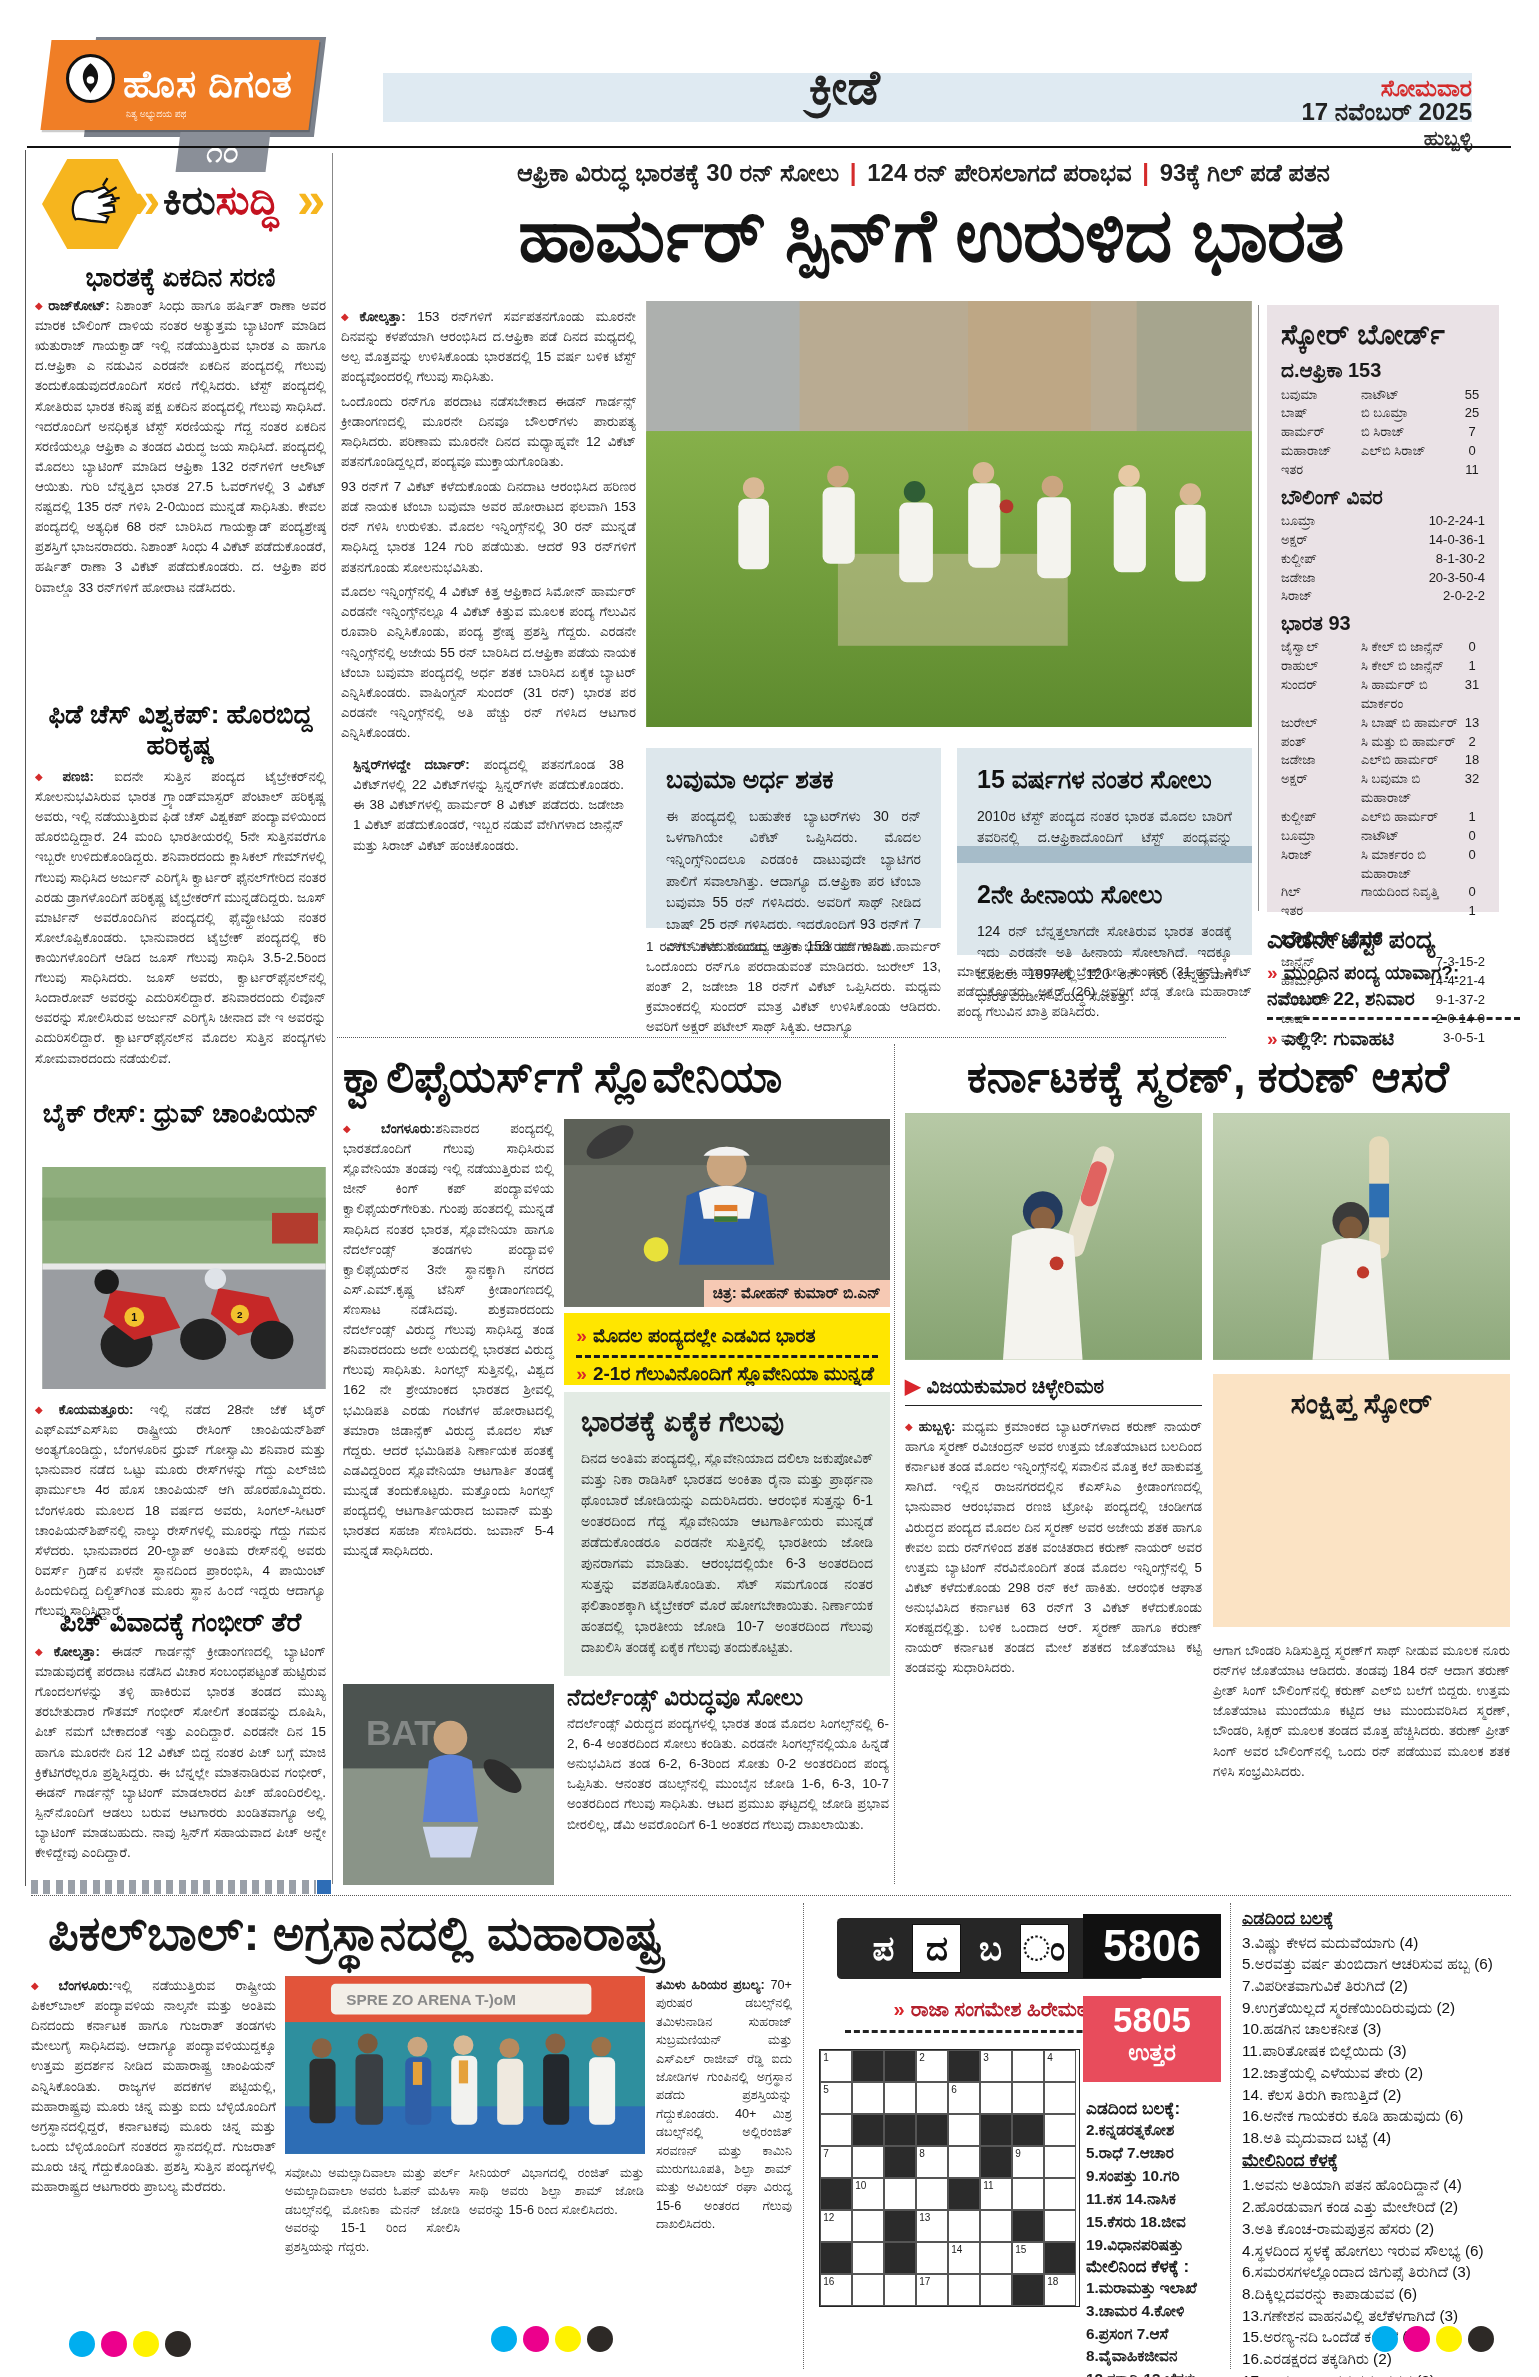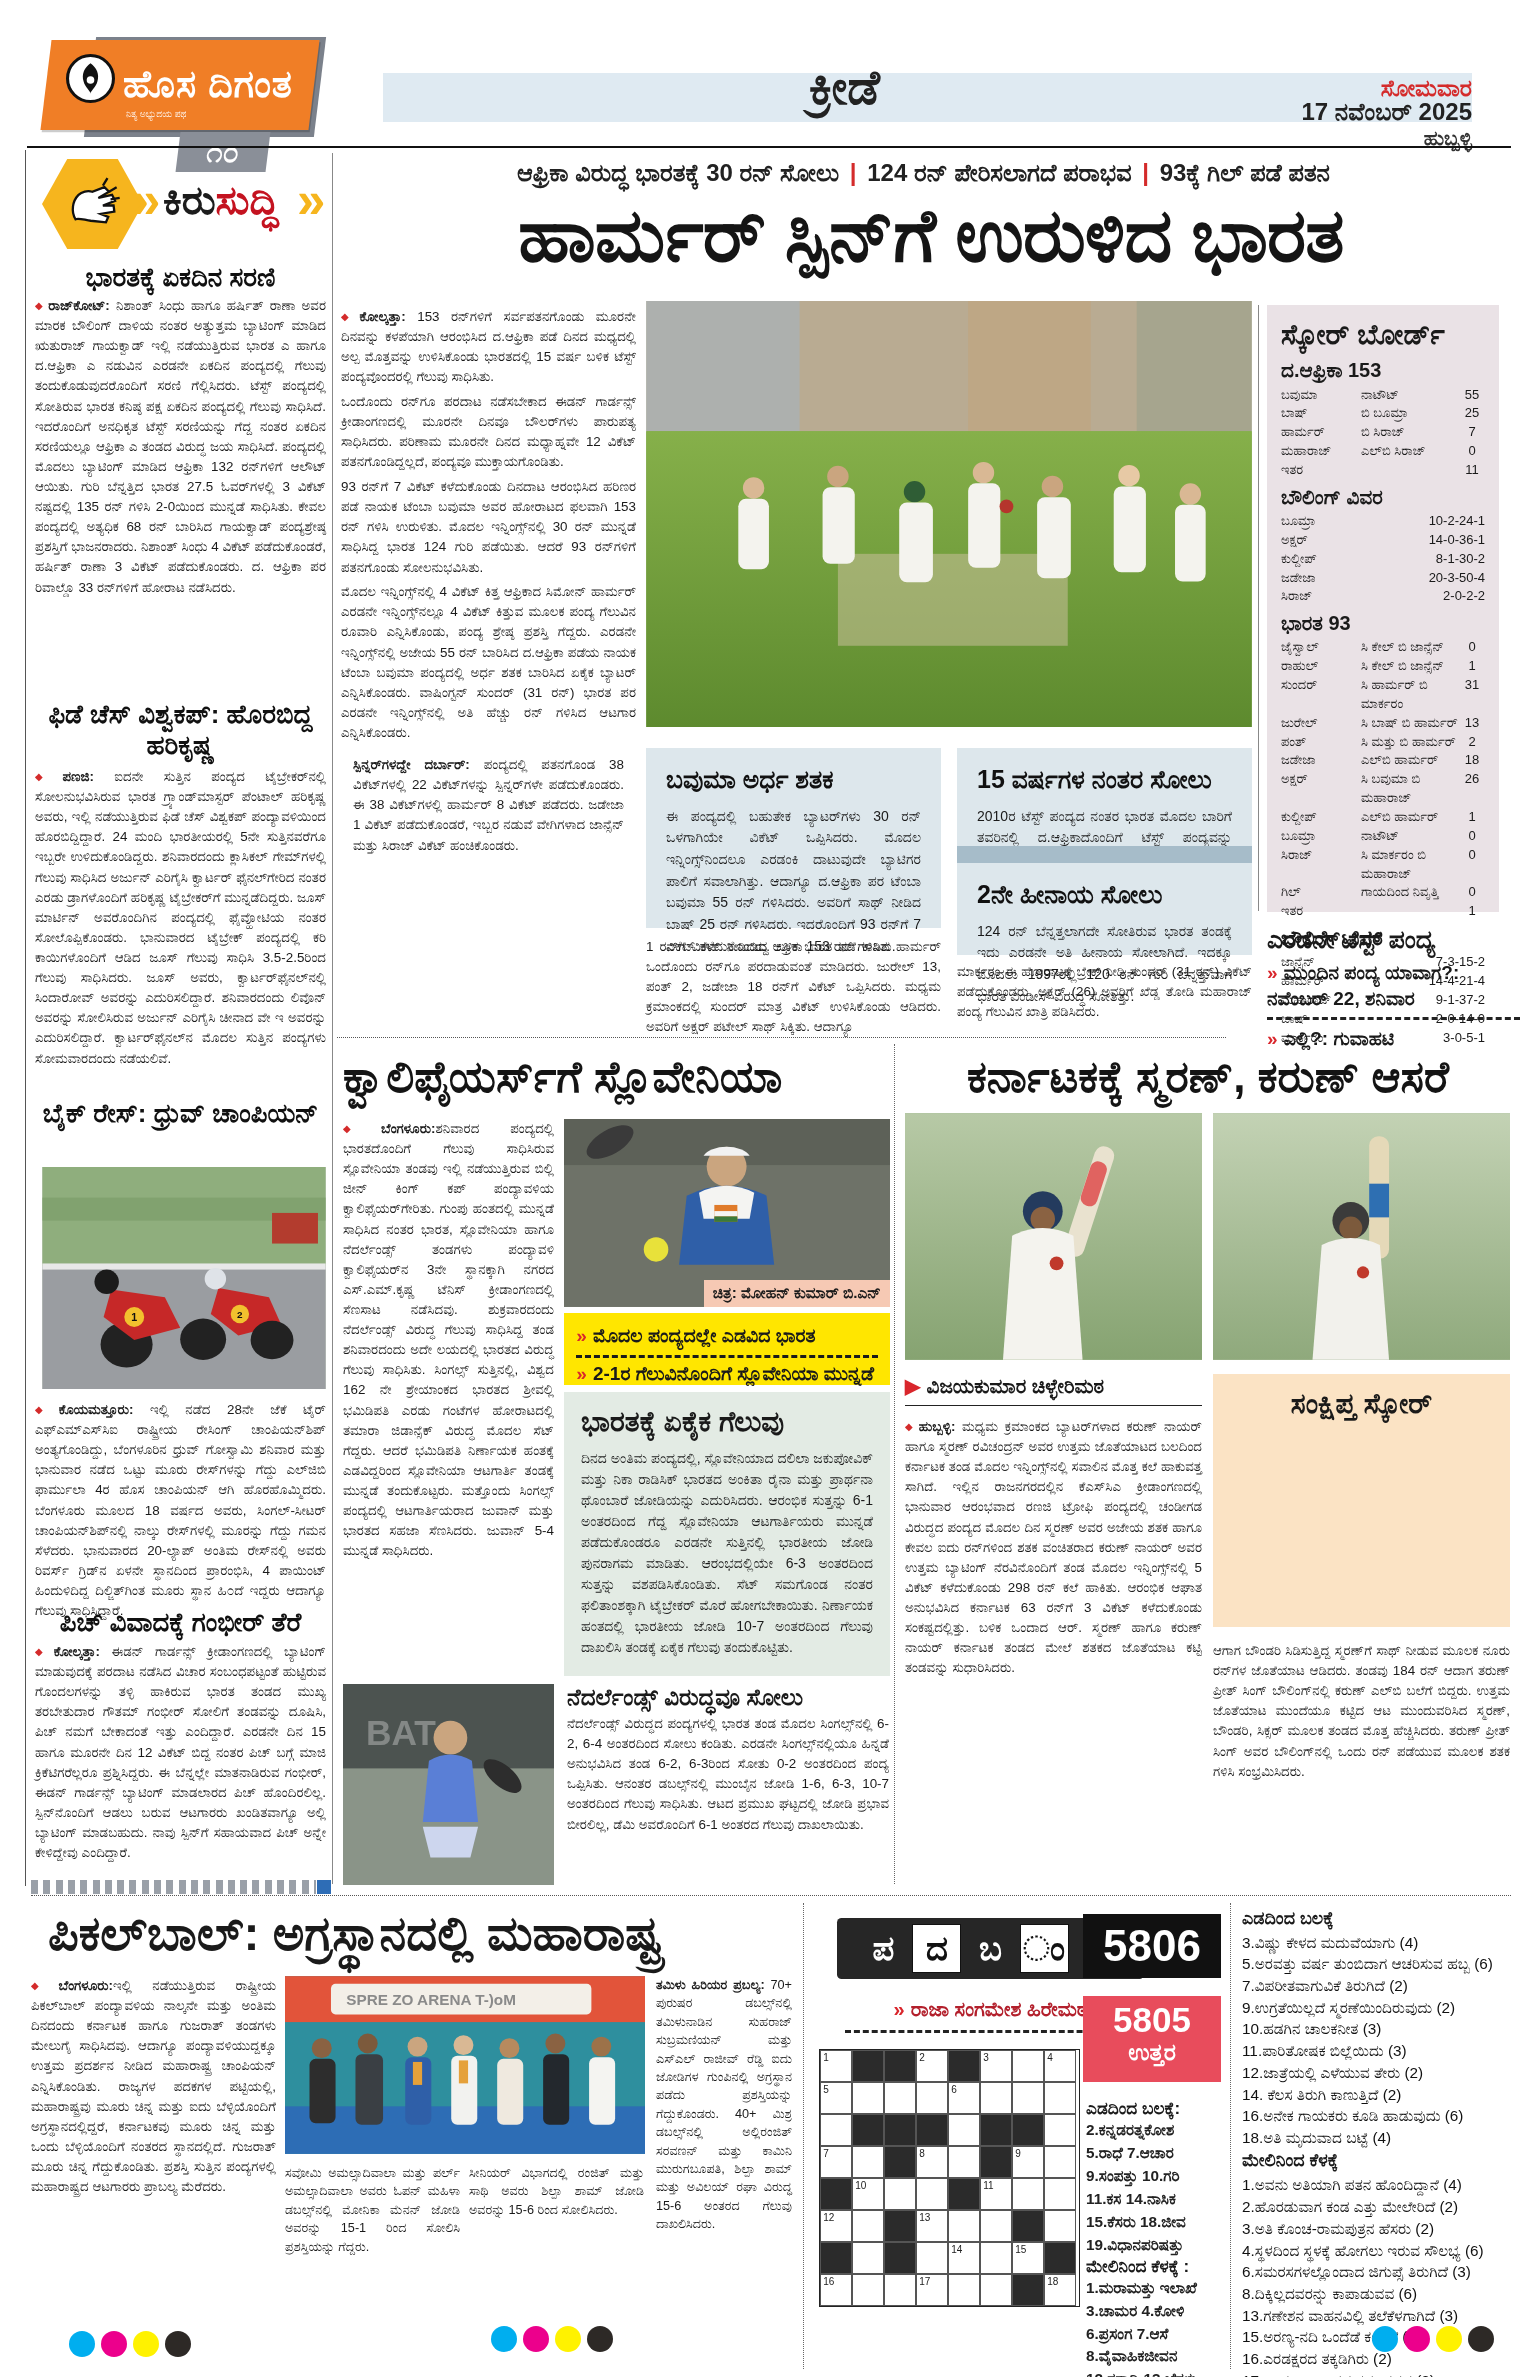--- a/index.html
+++ b/index.html
@@ -80,21 +80,21 @@
   .author-dash{border-top:3.1px dashed #222;}
   #xw-grid{display:grid;grid-template-columns:repeat(8,32px);grid-auto-rows:32px;border:1.5px solid #222;width:261px;background:#fff;}
   .xcell{border:0.8px solid #555;position:relative;background:#fff;}
   .xcell.xblack{background:#2b2b2b;}
   .xnum{position:absolute;top:0.8px;left:2.3px;font-size:10px;color:#222;}
   .num5806{background:#111;color:#fff;font-weight:900;font-size:44px;display:flex;align-items:center;justify-content:center;}
   .num5805{background:#e84c5c;color:#fff;text-align:center;padding-top:6.1px;}
   .ans{font-size:15.3px;line-height:1.5;font-weight:bold;color:#222;}
   .ans-label{font-weight:900;font-size:17px;}
   .clue{font-size:15.3px;line-height:1.42;color:#111;}
-  .clue-label{font-weight:900;font-size:17.6px;margin:1.5px 0 3.1px 0;}
+  .clue-label{font-weight:900;font-size:17.6px;margin:1.5px 0 3.1px 0;text-decoration:underline;}
   .cmyk{display:flex;gap:6.1px;}
   .cmyk span{width:26px;height:26px;border-radius:50%;display:inline-block;}
   .photo{background:#cfd6cc;overflow:hidden;}
   .photo svg{display:block;}
 </style>
 </head>
 <body>
 
 <div id="page">
 
@@ -331,21 +331,21 @@
           <span class="sb-r">2</span>
         </div>
         <div class="sb-row">
           <span class="sb-p">ಜಡೇಜಾ</span>
           <span class="sb-d">ಎಲ್‌ಬಿ ಹಾರ್ಮರ್</span>
           <span class="sb-r">18</span>
         </div>
         <div class="sb-row">
           <span class="sb-p">ಅಕ್ಷರ್</span>
           <span class="sb-d">ಸಿ ಬವುಮಾ ಬಿ ಮಹಾರಾಜ್</span>
-          <span class="sb-r">26</span>
+          <span class="sb-r">32</span>
         </div>
         <div class="sb-row">
           <span class="sb-p">ಕುಲ್ದೀಪ್</span>
           <span class="sb-d">ಎಲ್‌ಬಿ ಹಾರ್ಮರ್</span>
           <span class="sb-r">1</span>
         </div>
         <div class="sb-row">
           <span class="sb-p">ಬೂಮ್ರಾ</span>
           <span class="sb-d">ನಾಟೌಟ್</span>
           <span class="sb-r">0</span>

